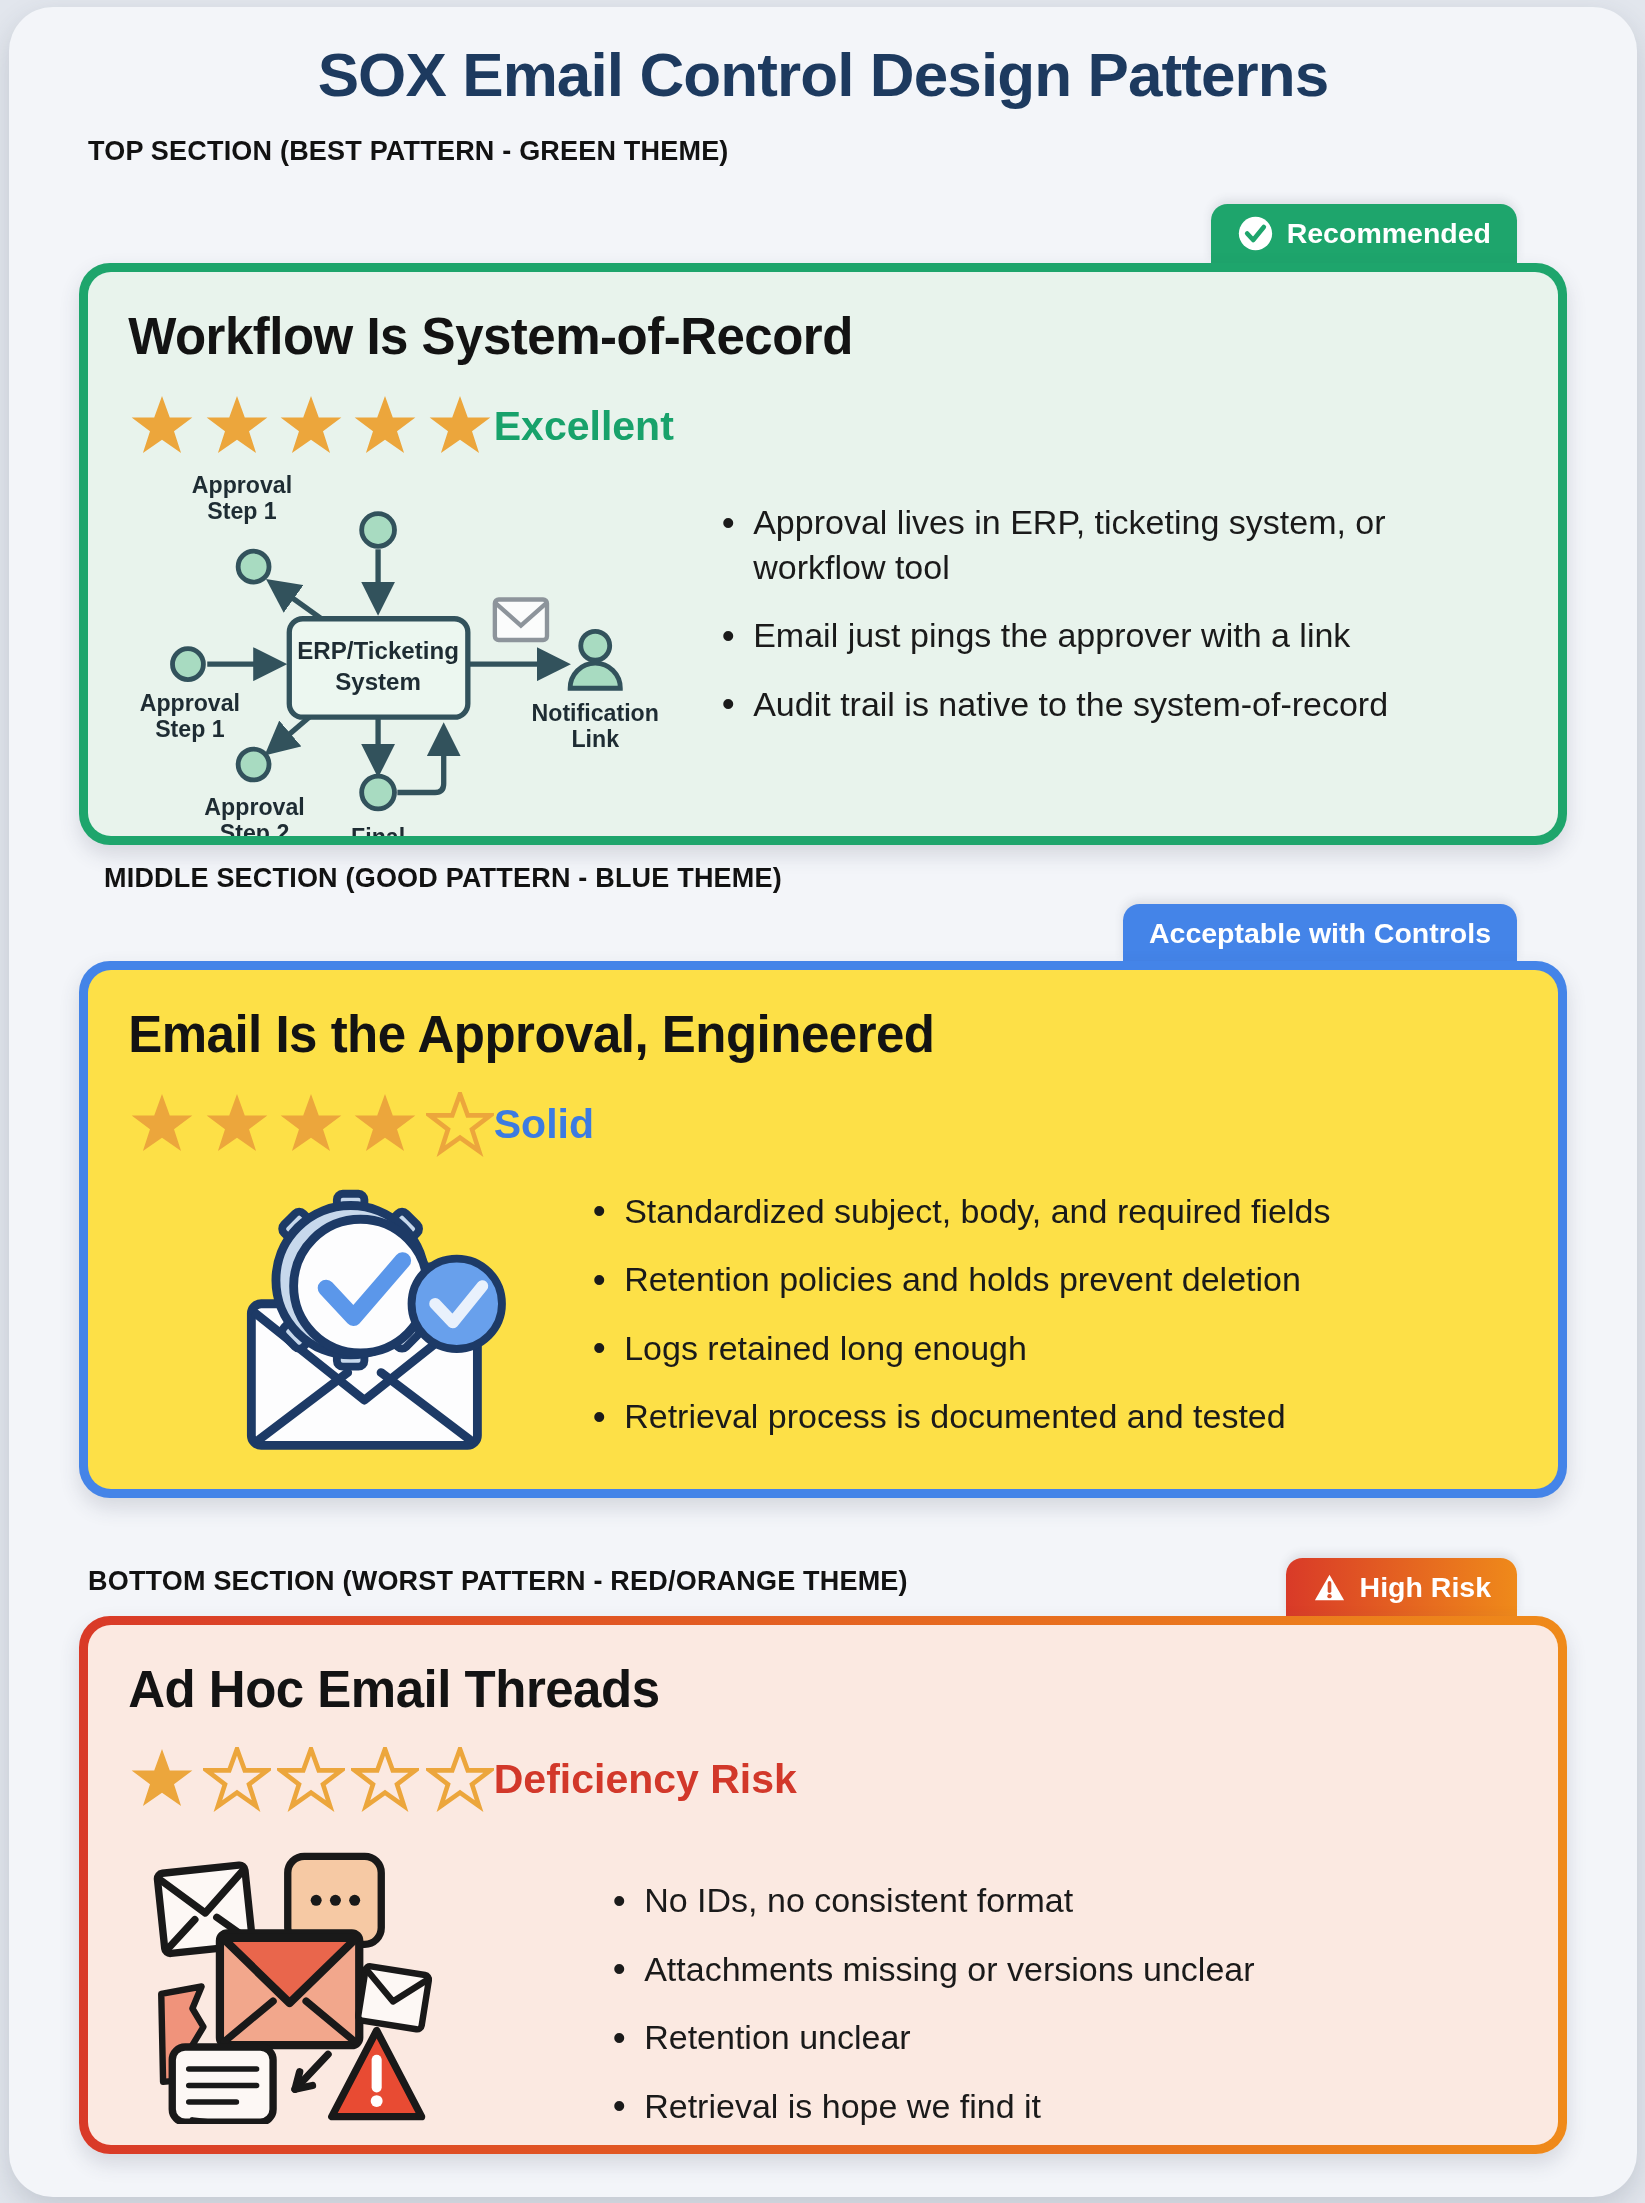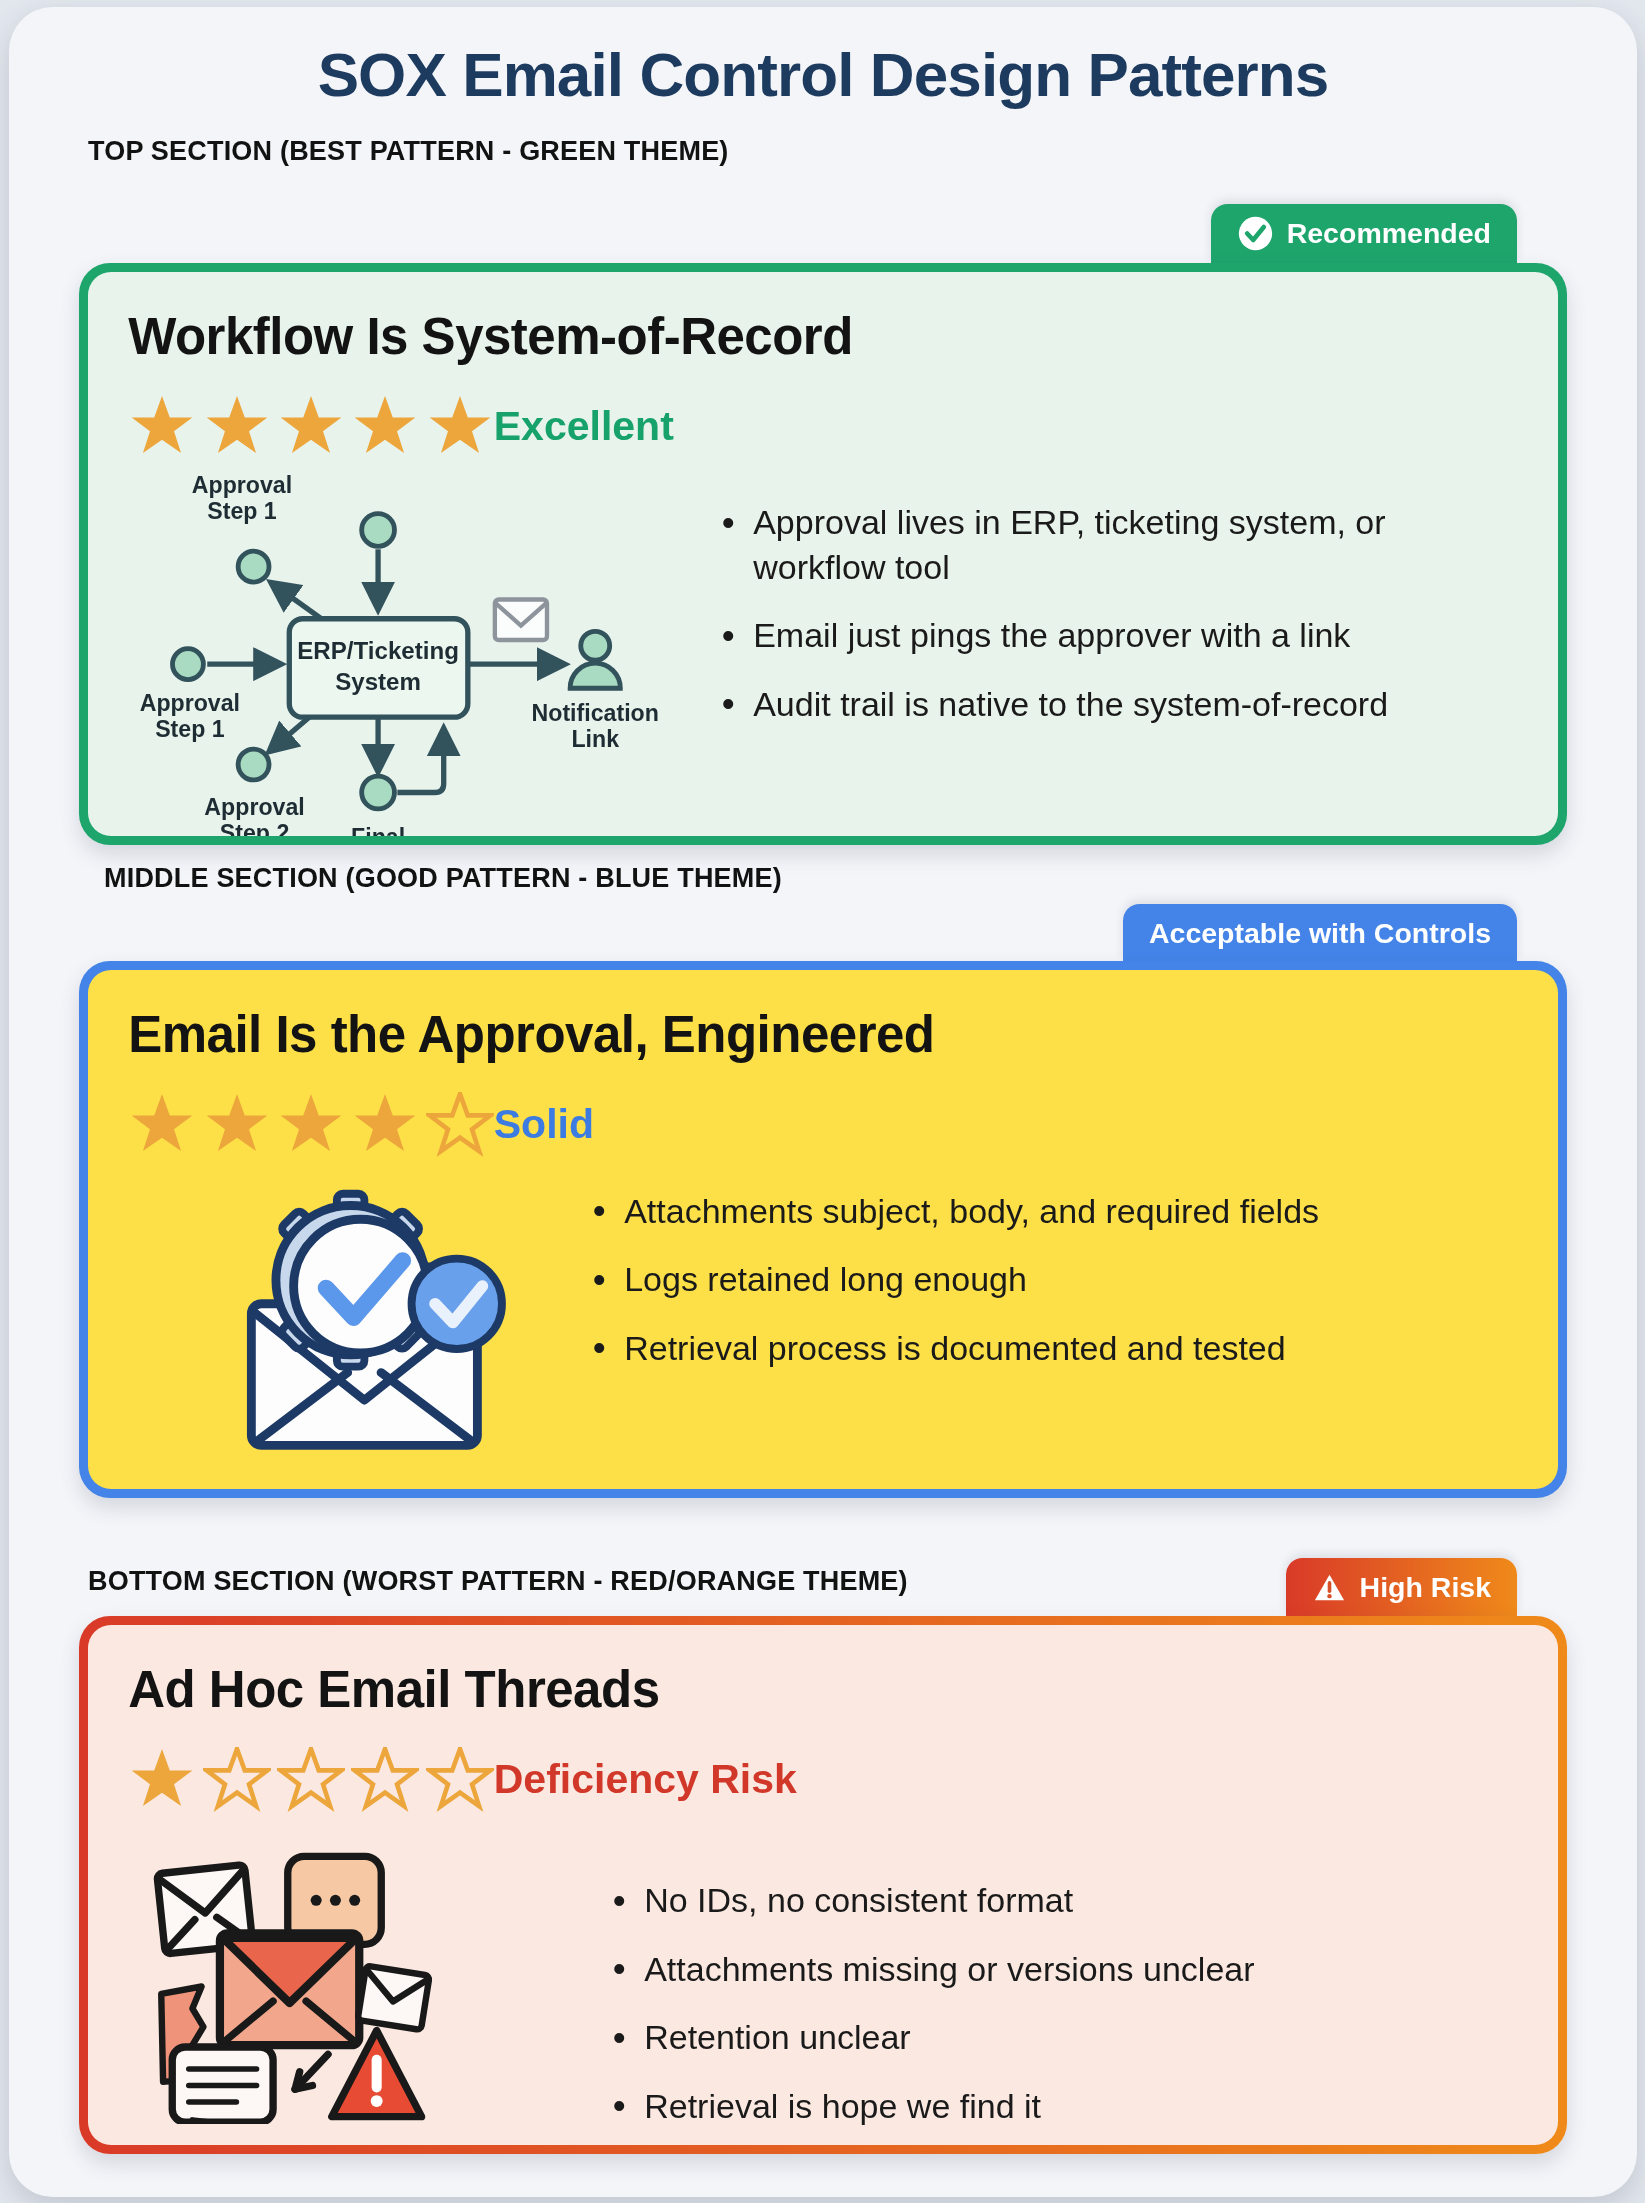--- a/index.html
+++ b/index.html
@@ -212,21 +212,22 @@
             </g>
 
             <circle cx="153" cy="110" r="68" fill="#fdfdfe" stroke="#1d3a66" stroke-width="9"></circle>
             <path d="M118,112 L146,142 L196,84" fill="none" stroke="#5b97ea" stroke-width="17" stroke-linecap="round" stroke-linejoin="round"></path>
 
             <circle cx="251" cy="128" r="46" fill="#68a0ec" stroke="#1d3a66" stroke-width="8"></circle>
             <path d="M229,128 L247,147 L277,110" fill="none" stroke="#e9f1fc" stroke-width="12" stroke-linecap="round" stroke-linejoin="round"></path>
           </svg>
         </div>
         <ul class="bullets">
-            <li>Attachments subject, body, and required fields</li>
+            <li>Standardized subject, body, and required fields</li>
+            <li>Retention policies and holds prevent deletion</li>
             <li>Logs retained long enough</li>
             <li>Retrieval process is documented and tested</li>
           </ul>
       </div>
     </div>
   </div>
 
   <div class="section-label label-3">BOTTOM SECTION (WORST PATTERN - RED/ORANGE THEME)</div>
 
   <div class="badge badge-3">

